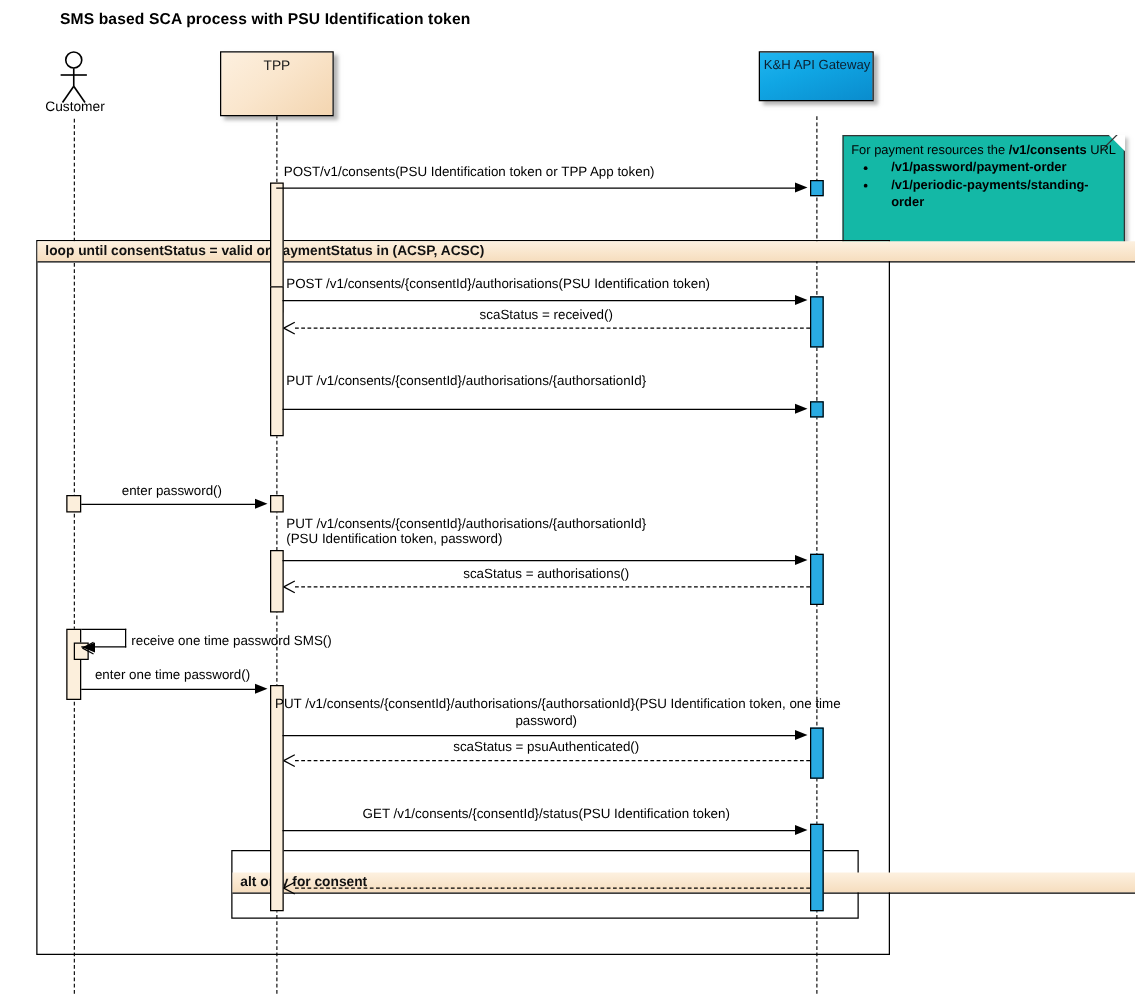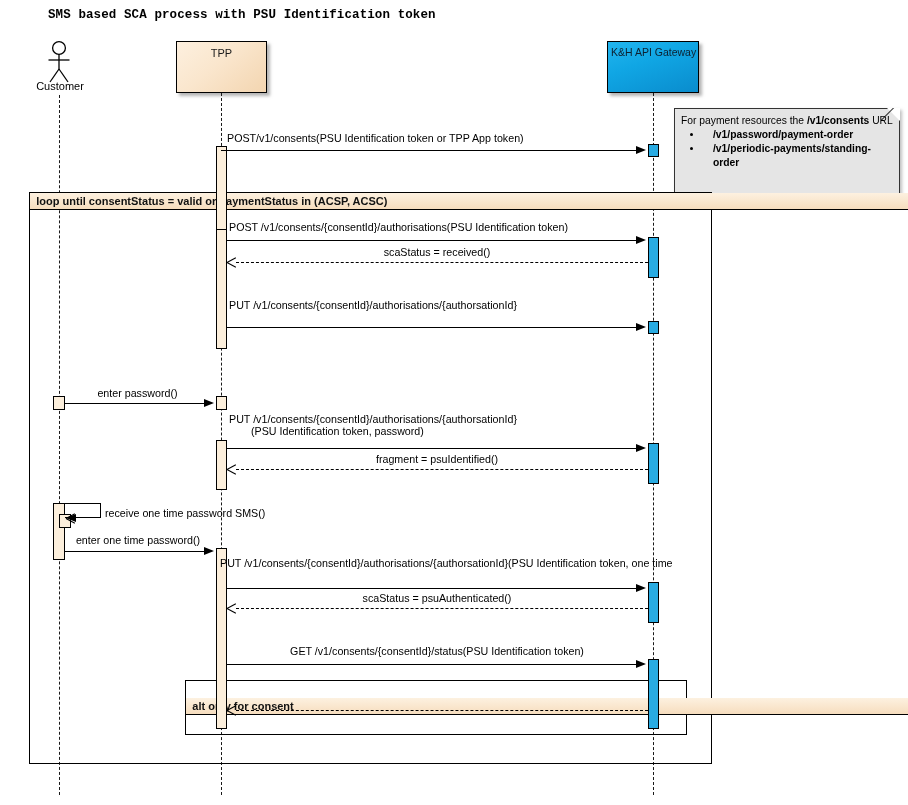--- a/index.html
+++ b/index.html
@@ -21,21 +21,20 @@
   }
   .abs { position: absolute; }
 
   
   #diagram-title {
     left: 48px; top: 8px;
     font-size: 12.5px;
     font-weight: bold;
     letter-spacing: 0.1px;
     white-space: nowrap;
-    font-family: Liberation Mono, monospace;
   }
 
   
   .participant-box {
     border: 1.3px solid #000;
     box-sizing: border-box;
     box-shadow: 3px 3px 3px rgba(120,120,120,0.55);
   }
   .participant-box .plabel {
     font-size: 11px;
@@ -45,21 +44,21 @@
   #tpp-box {
     left: 176px; top: 41px; width: 91px; height: 52px;
     background: linear-gradient(140deg, #fdf0df 0%, #fae6cd 45%, #f3d5b0 100%);
   }
   #tpp-box .plabel {
     text-align: center;
     margin-top: 5px;
     color: #1a1a1a;
   }
   #gw-box {
-    left: 607px; top: 41px; width: 92px; height: 52px;
+    left: 607px; top: 41px; width: 92px; height: 40px;
     background: linear-gradient(160deg, #21b5ef 0%, #10a6e4 40%, #0a8ccd 100%);
   }
   #gw-box .plabel {
     text-align: left;
     margin-top: 4px;
     margin-left: 3px;
     color: #0d2030;
     font-size: 10.5px;
   }
 
@@ -139,21 +138,21 @@
     white-space: nowrap;
     color: #111;
     position: relative;
   }
 
   
   #note-payment {
     left: 674px; top: 108px; width: 226px; height: 93px;
     box-sizing: border-box;
     border: 1.1px solid #333;
-    background: #e5e5e5;
+    background: #14b8a6;
     box-shadow: 2px 2px 3px rgba(130,130,130,0.5);
     font-size: 10.3px;
     line-height: 13px;
     padding: 5px 6px 4px 6px;
     color: #000;
   }
   #note-payment .foldmark {
     position: absolute;
     right: -1px; top: -1px;
     width: 0; height: 0;
@@ -280,38 +279,39 @@
 
   <div class="abs msglabel" style="left:229px; top:299px;">PUT /v1/consents/{consentId}/authorisations/{authorsationId}</div>
   <div class="abs msgline" style="left:226px; top:327px; width:410px;"></div>
   <div class="abs arrowhead-r" style="left:636px; top:322.5px;"></div>
 
   <div class="abs msglabel ctr" style="left:65px; top:387px; width:145px;">enter password()</div>
   <div class="abs msgline" style="left:65px; top:403px; width:139px;"></div>
   <div class="abs arrowhead-r" style="left:204px; top:398.5px;"></div>
 
   <div class="abs msglabel" style="left:229px; top:413px;">PUT /v1/consents/{consentId}/authorisations/{authorsationId}</div>
-  <div class="abs msglabel" style="left:229px; top:425px;margin-left:22px;">(PSU Identification token, password)</div>
+  <div class="abs msglabel" style="left:229px; top:425px;">(PSU Identification token, password)</div>
   <div class="abs msgline" style="left:226px; top:448px; width:410px;"></div>
   <div class="abs arrowhead-r" style="left:636px; top:443.5px;"></div>
 
-  <div class="abs msglabel ctr" style="left:226px; top:453px; width:422px;">fragment = psuIdentified()</div>
+  <div class="abs msglabel ctr" style="left:226px; top:453px; width:422px;">scaStatus = authorisations()</div>
   <div class="abs msgline dashed" style="left:236px; top:469px; width:412px;"></div>
   <div class="abs arrowhead-open-l" style="left:227px; top:469px;"></div>
 
   <div class="abs selfmsg-box" style="left:65px; top:503px; width:36px; height:15px;"></div>
   <div class="abs arrowhead-open-l" style="left:66px; top:518px;"></div>
   <div class="abs" style="left:66px; top:513.5px; width:0; height:0; border-top:4.5px solid transparent; border-bottom:4.5px solid transparent; border-right:10px solid #000;"></div>
   <div class="abs msglabel" style="left:105px; top:507px;">receive one time password SMS()</div>
 
   <div class="abs msglabel ctr" style="left:68px; top:534px; width:140px;">enter one time password()</div>
   <div class="abs msgline" style="left:65px; top:551px; width:139px;"></div>
   <div class="abs arrowhead-r" style="left:204px; top:546.5px;"></div>
 
   <div class="abs msglabel" style="left:220px; top:557px;">PUT /v1/consents/{consentId}/authorisations/{authorsationId}(PSU Identification token, one time</div>
+  <div class="abs msglabel ctr" style="left:226px; top:571px; width:422px;">password)</div>
   <div class="abs msgline" style="left:226px; top:588px; width:410px;"></div>
   <div class="abs arrowhead-r" style="left:636px; top:583.5px;"></div>
 
   <div class="abs msglabel ctr" style="left:226px; top:592px; width:422px;">scaStatus = psuAuthenticated()</div>
   <div class="abs msgline dashed" style="left:236px; top:608px; width:412px;"></div>
   <div class="abs arrowhead-open-l" style="left:227px; top:608px;"></div>
 
   <div class="abs msglabel ctr" style="left:226px; top:645px; width:422px;">GET /v1/consents/{consentId}/status(PSU Identification token)</div>
   <div class="abs msgline" style="left:226px; top:664px; width:410px;"></div>
   <div class="abs arrowhead-r" style="left:636px; top:659.5px;"></div>

